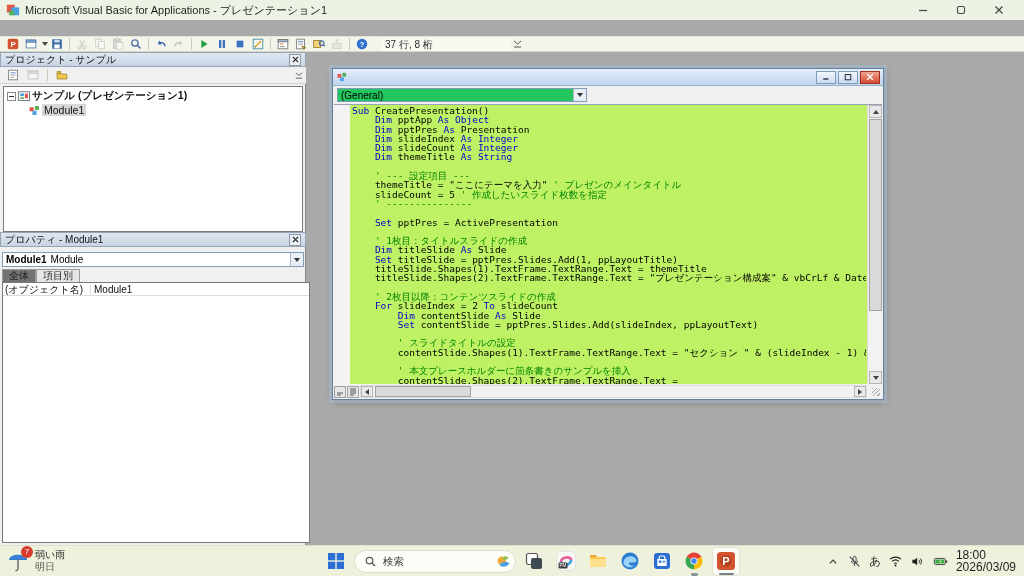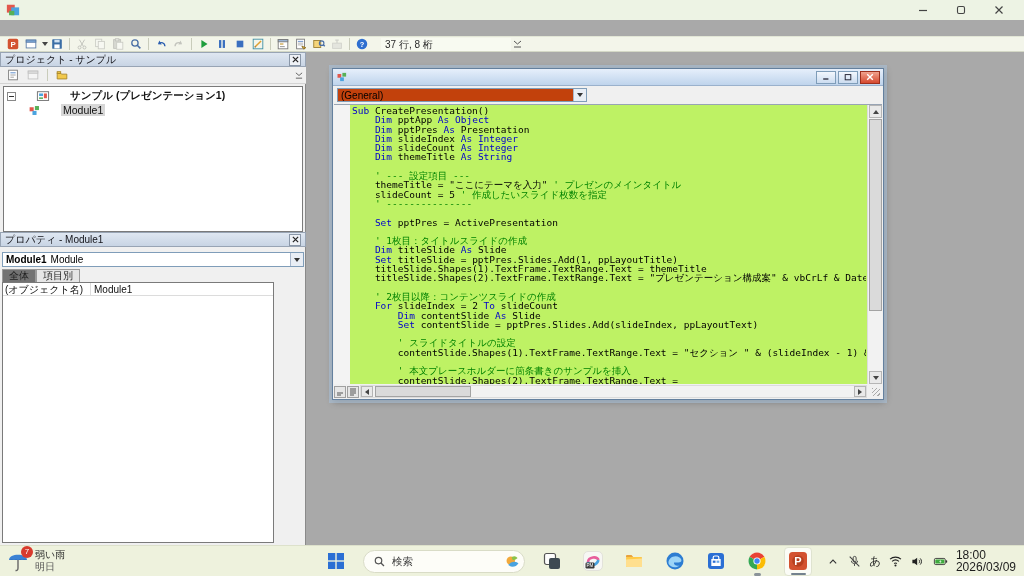--- a/index.html
+++ b/index.html
@@ -20,48 +20,48 @@
 .tsep{width:1px;height:12px;background:#c9ccbb;margin:0 3px}
 #linecol{font-size:10px;color:#2a2a2a;margin-left:10px;width:130px;height:13px;line-height:13px;padding-left:4px;background:#f8faf1;white-space:nowrap}
 .ddcaret{width:0;height:0;border-left:3px solid transparent;border-right:3px solid transparent;border-top:4px solid #444;margin-left:2px}
 
 
 #leftcol{position:absolute;left:0;top:52px;width:306px;height:493px;background:#f0f0f0;border-right:1px solid #8a8a8a}
 .ptitle{position:absolute;left:0;width:306px;height:15px;background:linear-gradient(#dfe7f1,#c8d4e4);border:1px solid #98a4b4;display:flex;align-items:center;padding:0 4px;font-size:10px;color:#14141a;white-space:nowrap}
 .pclose{margin-left:auto;width:12px;height:12px;background:#eef1f6;border:1px solid #8a97a8;display:flex;align-items:center;justify-content:center}
 #projtools{position:absolute;left:0;top:15px;width:306px;height:17px;background:#f0f0f0;border-bottom:1px solid #d4d4d4;display:flex;align-items:center;padding-left:4px;gap:2px}
 #treebox{position:absolute;left:3px;top:34px;width:300px;height:146px;background:#fff;border:1px solid #7a7a7a;font-size:10.5px;color:#111;padding-top:2px}
-.trow{display:flex;align-items:center;height:14px;gap:20px;white-space:nowrap}
+.trow{display:flex;align-items:center;height:14px;gap:1px;white-space:nowrap}
 .trow.root{padding-left:3px;font-weight:bold}
 .trow.child{padding-left:24px}
 .sel{background:#d7d7d7;padding:0 2px}
 .expbox{width:9px;height:9px;border:1px solid #888;background:#fff;position:relative;flex:none}
 .expbox::after{content:"";position:absolute;left:1px;top:3px;width:5px;height:1px;background:#333}
 #propspanel-title{top:180px}
 #propsel{position:absolute;left:2px;top:200px;width:302px;height:15px;background:#fff;border:1px solid #7f9db9;display:flex;align-items:center;font-size:10px;padding-left:3px;white-space:nowrap}
 #propsel b{margin-right:4px}
 .combo-arrow{margin-left:auto;width:13px;height:100%;background:#e9eef5;border-left:1px solid #aab8cc;display:flex;align-items:center;justify-content:center}
 .combo-arrow i{width:0;height:0;border-left:3.5px solid transparent;border-right:3.5px solid transparent;border-top:4px solid #333}
 #proptabs{position:absolute;left:2px;top:217px;height:13px;display:flex;font-size:10px}
 .ptab{padding:0 6px;line-height:12px;border:1px solid #9a9a9a;border-bottom:none;background:#e6e6e6;color:#222}
 .ptab.on{background:#737373;font-weight:normal}
-#propgrid{position:absolute;left:2px;top:230px;width:272px;height:261px;background:#fff;border:1px solid #7a7a7a;font-size:10px;color:#111}
+#propgrid{position:absolute;left:2px;top:230px;width:308px;height:261px;background:#fff;border:1px solid #7a7a7a;font-size:10px;color:#111}
 .prow{display:flex;height:13px;border-bottom:1px solid #dcdcdc}
 .pname{width:88px;border-right:1px solid #dcdcdc;padding-left:2px;line-height:13px;white-space:nowrap}
 .pval{padding-left:3px;line-height:13px}
 
 
 #codewin{position:absolute;left:332px;top:68px;width:552px;height:332px;background:#f0f0f0;border:1px solid #64809e;box-shadow:0 0 0 3px rgba(170,195,220,.55),1px 2px 7px rgba(0,0,0,.3)}
 #codecap{position:absolute;left:0;top:0;width:100%;height:17px;background:linear-gradient(#e6effb,#bfd4ec);border-bottom:1px solid #9ab1cc;display:flex;align-items:center;gap:4px;padding:0 3px}
 #codetitle{font-size:10.5px;color:#101018;white-space:nowrap}
 #capbtns{margin-left:auto;display:flex;gap:2px}
 .capbtn{width:20px;height:13px;border:1px solid #7f9db9;background:linear-gradient(#f2f7fd,#ccdcf0);display:flex;align-items:center;justify-content:center}
 .capbtn.close{background:linear-gradient(#f0a28e,#d6482e);border-color:#9c2f1d}
 #comborow{position:absolute;left:0;top:17px;width:100%;height:18px}
-.combo{position:absolute;top:2px;height:14px;background:#c2410c;border:1px solid #7f9db9;display:flex;align-items:center;font-size:10px;padding-left:3px;white-space:nowrap}
+.combo{position:absolute;top:2px;height:14px;background:#22c55e;border:1px solid #7f9db9;display:flex;align-items:center;font-size:10px;padding-left:3px;white-space:nowrap}
 #combo-obj{left:4px;width:250px}
 #combo-proc{left:260px;width:288px}
 #codebody{position:absolute;left:1px;right:1px;top:35px;bottom:15px;background:#bef264;border-top:1px solid #98a4b4}
 #codemargin{position:absolute;left:0;top:0;bottom:0;width:16px;background:#f3f3f3}
 #code-lines{position:absolute;left:18px;top:1px;right:16px;bottom:0;overflow:hidden;font-family:"DejaVu Sans Mono","Liberation Mono",monospace;font-size:9.5px;line-height:9.3px;white-space:pre}
 .cl{height:9.3px}
 .k{color:var(--kw,#0000cc)}
 .c{color:var(--cm,#008200)}
 .n{color:#000}
 #vscroll{position:absolute;right:0;top:0;bottom:0;width:15px;background:#f2f2f2;border-left:1px solid #dcdcdc}
@@ -79,21 +79,21 @@
 #grip{position:absolute;right:1px;bottom:1px;width:14px;height:13px;background:#f0f0f0}
 #grip::after{content:"";position:absolute;right:2px;bottom:2px;width:8px;height:8px;background:repeating-linear-gradient(135deg,#aaa 0 1px,transparent 1px 3px)}
 
 
 #taskbar{position:absolute;left:0;top:545px;width:1024px;height:31px;background:#eef2dd;border-top:1px solid #dde1cb}
 #weather{position:absolute;left:6px;top:2px;display:flex;gap:5px;align-items:center}
 #wxicon{position:relative;width:24px;height:26px}
 #wxbadge{position:absolute;right:-3px;top:-2px;min-width:12px;height:12px;border-radius:7px;background:#d83b2e;color:#fff;font-size:8px;line-height:12px;text-align:center;padding:0 2px}
 #wxtext{font-size:10px;line-height:12px;color:#222}
 #wxtext .sub{color:#555}
-#taskapps{position:absolute;left:322px;top:0;height:31px;display:flex;align-items:center;gap:13px}
+#taskapps{position:absolute;left:322px;top:0;height:31px;display:flex;align-items:center;gap:4px}
 .tapp{display:flex;flex-direction:column;align-items:center;justify-content:flex-end;width:28px;height:29px;padding-top:2px}
 .tapp .ind{height:3px;width:0;border-radius:2px;margin-top:1px}
 .tapp.running .ind{width:7px;background:#8b9399}
 .tapp.active{background:#fbfcf6;border:1px solid #dfe3d0;border-radius:4px}
 .tapp.active .ind{width:15px;background:#74828e}
 #searchpill{width:162px;height:23px;background:#fdfdf8;border:1px solid #d9dcc7;border-radius:12px;display:flex;align-items:center;padding:0 3px 0 9px;gap:6px}
 #searchtext{font-size:10.5px;color:#3a3a3a;flex:1;white-space:nowrap}
 #tray{position:absolute;right:8px;top:0;height:31px;display:flex;align-items:center;gap:7px}
 #ime{font-size:11.5px;color:#1d1d1d}
 #clock{font-size:12px;color:#1d1d1d;line-height:11.5px;white-space:nowrap}
@@ -104,20 +104,21 @@
 <div id="screen">
 
   <div id="titlebar">
     <span>
       <svg width="14" height="14" viewBox="0 0 16 16">
           <rect x="1" y="2" width="9" height="9" fill="#e2574c"></rect>
           <rect x="6" y="5" width="9" height="9" fill="#4aa3df"></rect>
           <rect x="3.5" y="9" width="6" height="5" fill="#58b058"></rect>
         </svg>
     </span>
+    <span id="wtitle">Microsoft Visual Basic for Applications - プレゼンテーション1</span>
     <div id="wbtns">
       <span class="wbtn">
           <svg width="10" height="10" viewBox="0 0 10 10">
             <line x1="1" y1="5.5" x2="9" y2="5.5" stroke="#444" stroke-width="1.2"></line>
           </svg>
         </span>
       <span class="wbtn">
           <svg width="10" height="10" viewBox="0 0 10 10">
             <rect x="1.5" y="1.5" width="7" height="7" rx="1.5" fill="none" stroke="#444" stroke-width="1.1"></rect>
           </svg>

